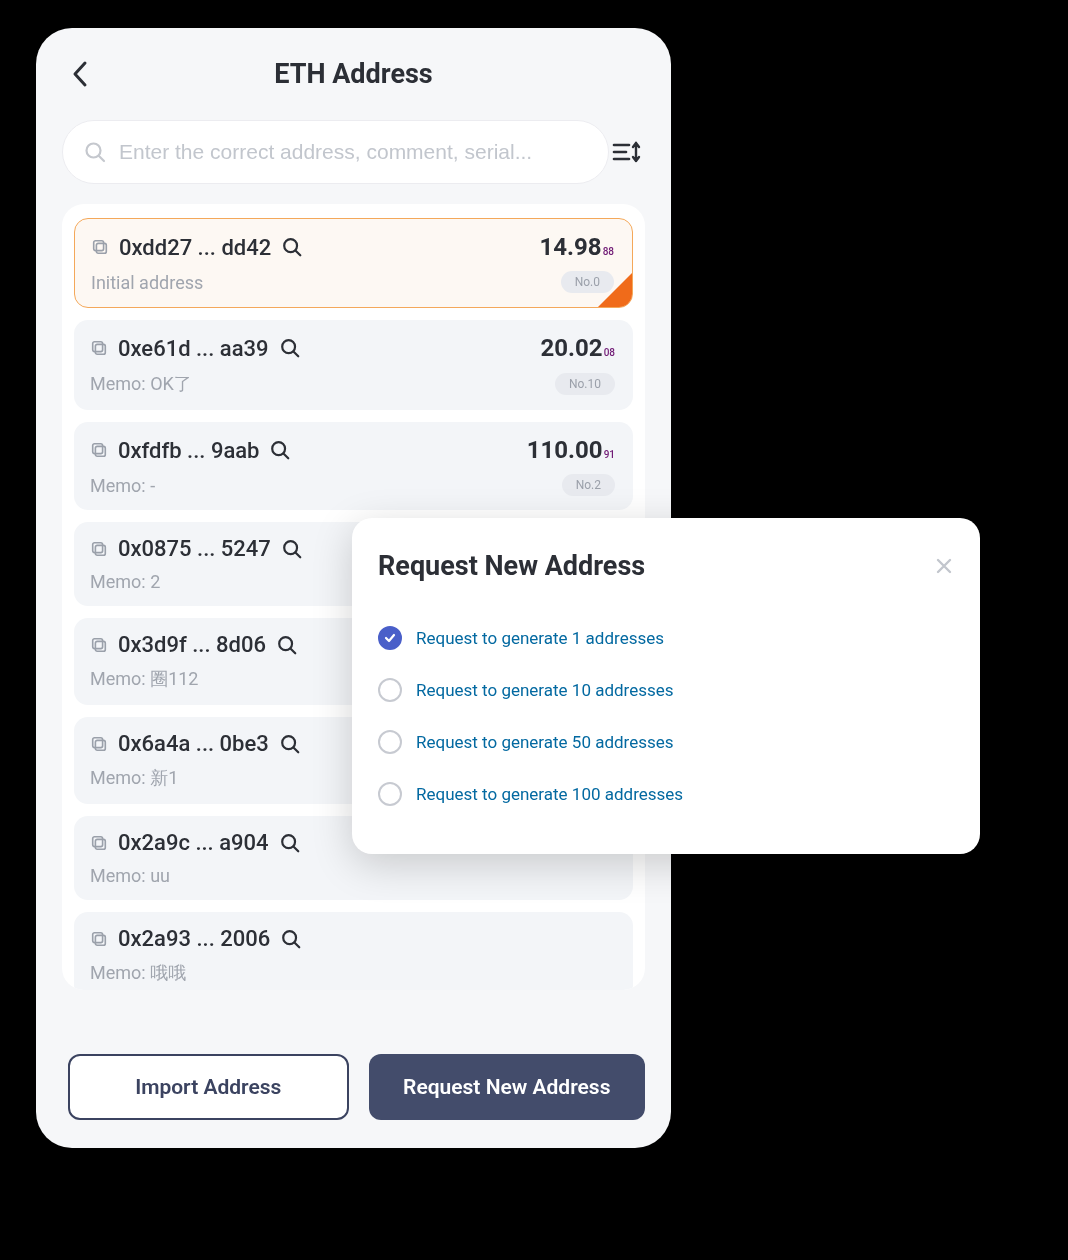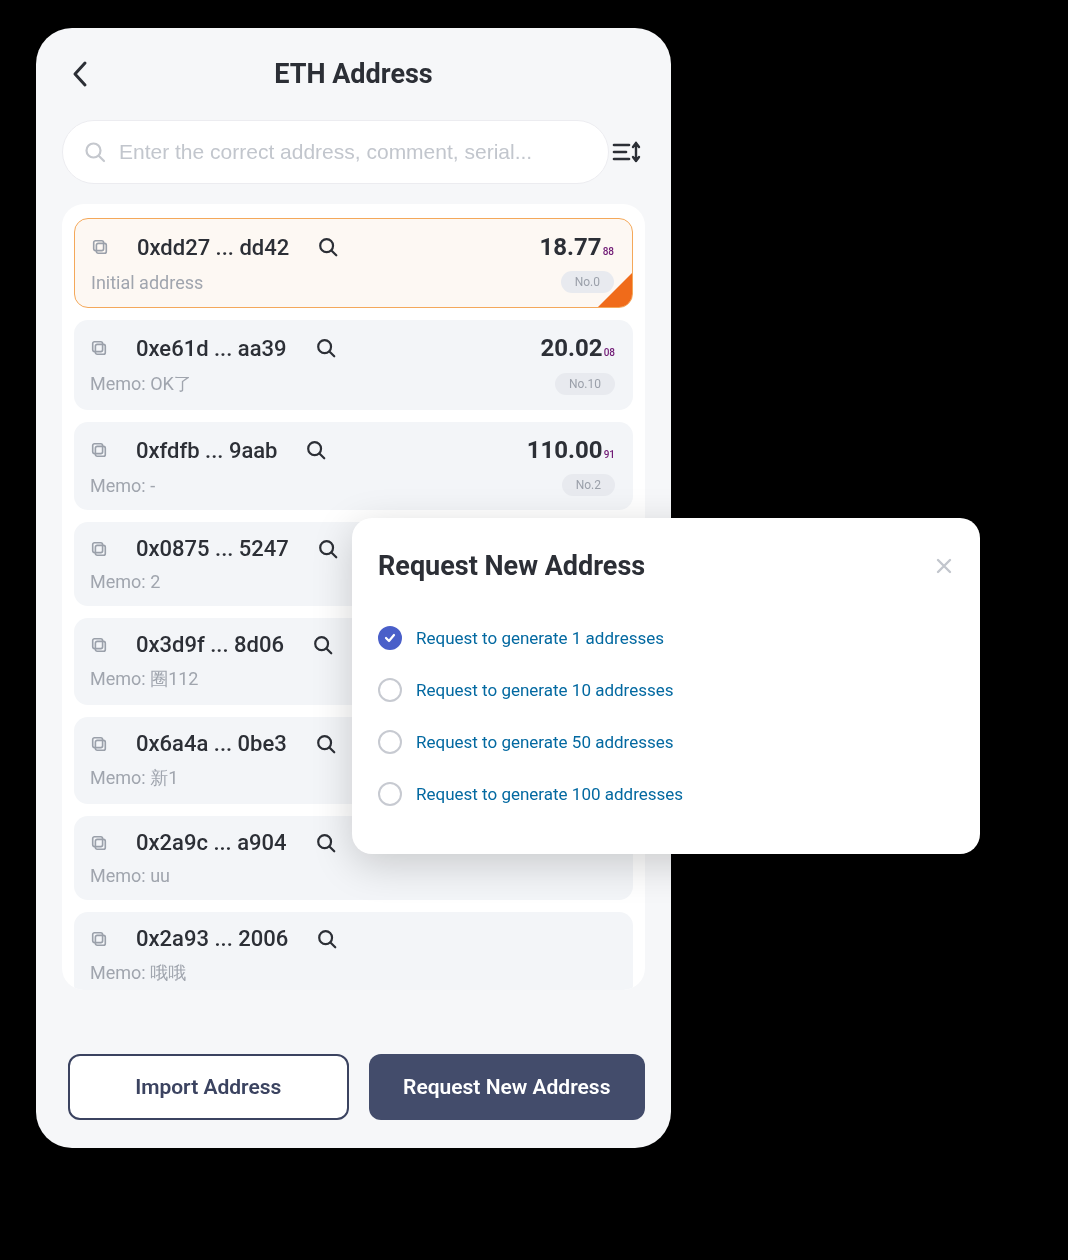--- a/index.html
+++ b/index.html
@@ -100,21 +100,21 @@
   content: "";
   position: absolute;
   right: 0; bottom: 0;
   border-style: solid;
   border-width: 0 0 34px 34px;
   border-color: transparent transparent #f06b1a transparent;
 }
 .addr-row1 {
   display: flex;
   align-items: center;
-  gap: 28px;
+  gap: 10px;
 }
 .copy-icon { color: #9aa0aa; display:flex; flex-shrink:0; }
 .addr-text { font-size: 22px; color: #2c2f36; font-weight: 500; }
 .mag-icon { color: #2c2f36; display:flex; flex-shrink:0; }
 .bal {
   margin-left: auto;
   font-size: 24px;
   font-weight: 700;
   color: #2c2f36;
   display: flex;
@@ -273,21 +273,21 @@
             </svg>
           </span>
       <span class="addr-text">0xdd27 ... dd42</span>
       <span class="mag-icon">
             <svg width="22" height="22" viewBox="0 0 24 24" fill="none">
               <circle cx="10.5" cy="10.5" r="7" stroke="#2c2f36" stroke-width="2.4"></circle>
               <line x1="16" y1="16" x2="21" y2="21" stroke="#2c2f36" stroke-width="2.4" stroke-linecap="round"></line>
             </svg>
           </span>
       <span class="bal">
-            <span>18.77</span>
+            <span>14.98</span>
             <span class="bal-sub">88</span>
           </span>
     </div>
     <div class="addr-row2">
       <span class="memo">Initial address</span>
       <span class="no-badge">No.0</span>
     </div>
       </div>
       <div class="addr-card">
     <div class="addr-row1">

